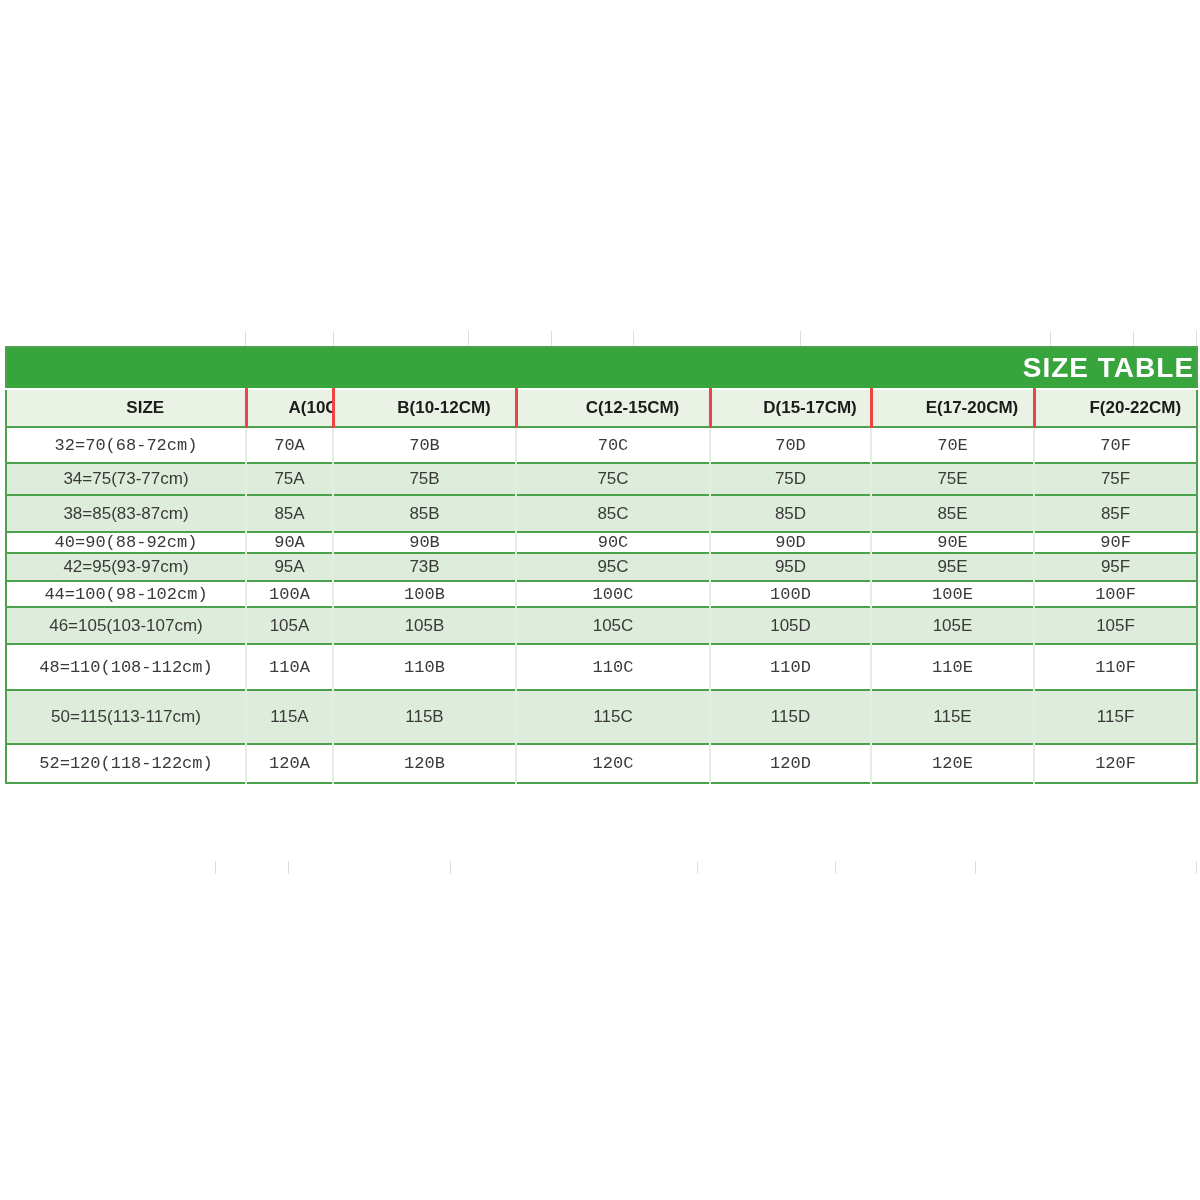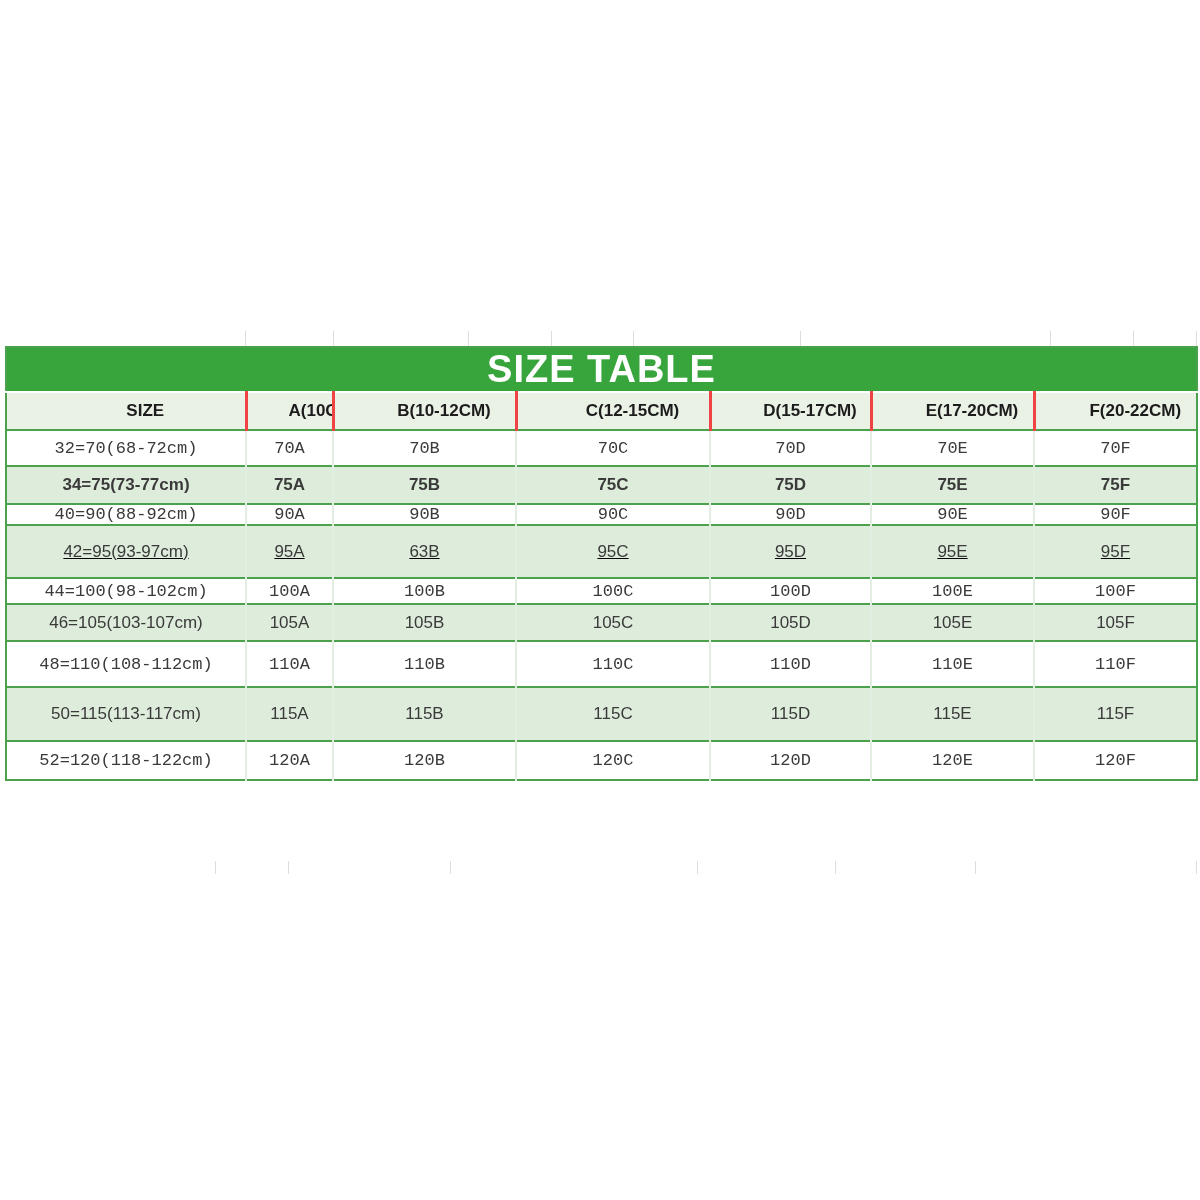--- a/index.html
+++ b/index.html
@@ -39,25 +39,26 @@
     vertical-align:middle;
     font-size:17px;
     color:var(--text);
     padding:0 2px;
     white-space:nowrap;
     overflow:hidden;
   }
   tr.title-row td{
     background:var(--title-bg);
     color:var(--title-text);
-    font-size:38px;
+    font-size:28px;
     font-weight:bold;
     letter-spacing:1px;
     height:42px;
     border-bottom:2px solid #ffffff;
+    text-align:right;
   }
   tr.header-row td{
     background:var(--header-bg);
     font-weight:bold;
     color:var(--header-text);
     height:38px;
     border-bottom:2px solid var(--border-green);
     padding-left:41px;
   }
   tr.header-row td + td{
@@ -104,42 +105,51 @@
 
     <tr class="data-row even" style="height: 36px;">
           <td>32=70(68-72cm)</td>
           <td>70A</td>
           <td>70B</td>
           <td>70C</td>
           <td>70D</td>
           <td>70E</td>
           <td>70F</td>
         </tr>
-        <tr class="data-row odd" style="height: 38px; font-weight: bold;">
+        <tr class="data-row odd" style="height: 32px;">
           <td>34=75(73-77cm)</td>
           <td>75A</td>
           <td>75B</td>
           <td>75C</td>
           <td>75D</td>
           <td>75E</td>
           <td>75F</td>
+        </tr>
+        <tr class="data-row odd" style="height: 37px;">
+          <td>38=85(83-87cm)</td>
+          <td>85A</td>
+          <td>85B</td>
+          <td>85C</td>
+          <td>85D</td>
+          <td>85E</td>
+          <td>85F</td>
         </tr>
         <tr class="data-row even" style="height: 20px;">
           <td>40=90(88-92cm)</td>
           <td>90A</td>
           <td>90B</td>
           <td>90C</td>
           <td>90D</td>
           <td>90E</td>
           <td>90F</td>
         </tr>
-        <tr class="data-row odd" style="height: 53px; text-decoration: underline;">
+        <tr class="data-row odd" style="height: 28px;">
           <td>42=95(93-97cm)</td>
           <td>95A</td>
-          <td>63B</td>
+          <td>73B</td>
           <td>95C</td>
           <td>95D</td>
           <td>95E</td>
           <td>95F</td>
         </tr>
         <tr class="data-row even" style="height: 26px; padding-left: 45px;">
           <td>44=100(98-102cm)</td>
           <td>100A</td>
           <td>100B</td>
           <td>100C</td>

